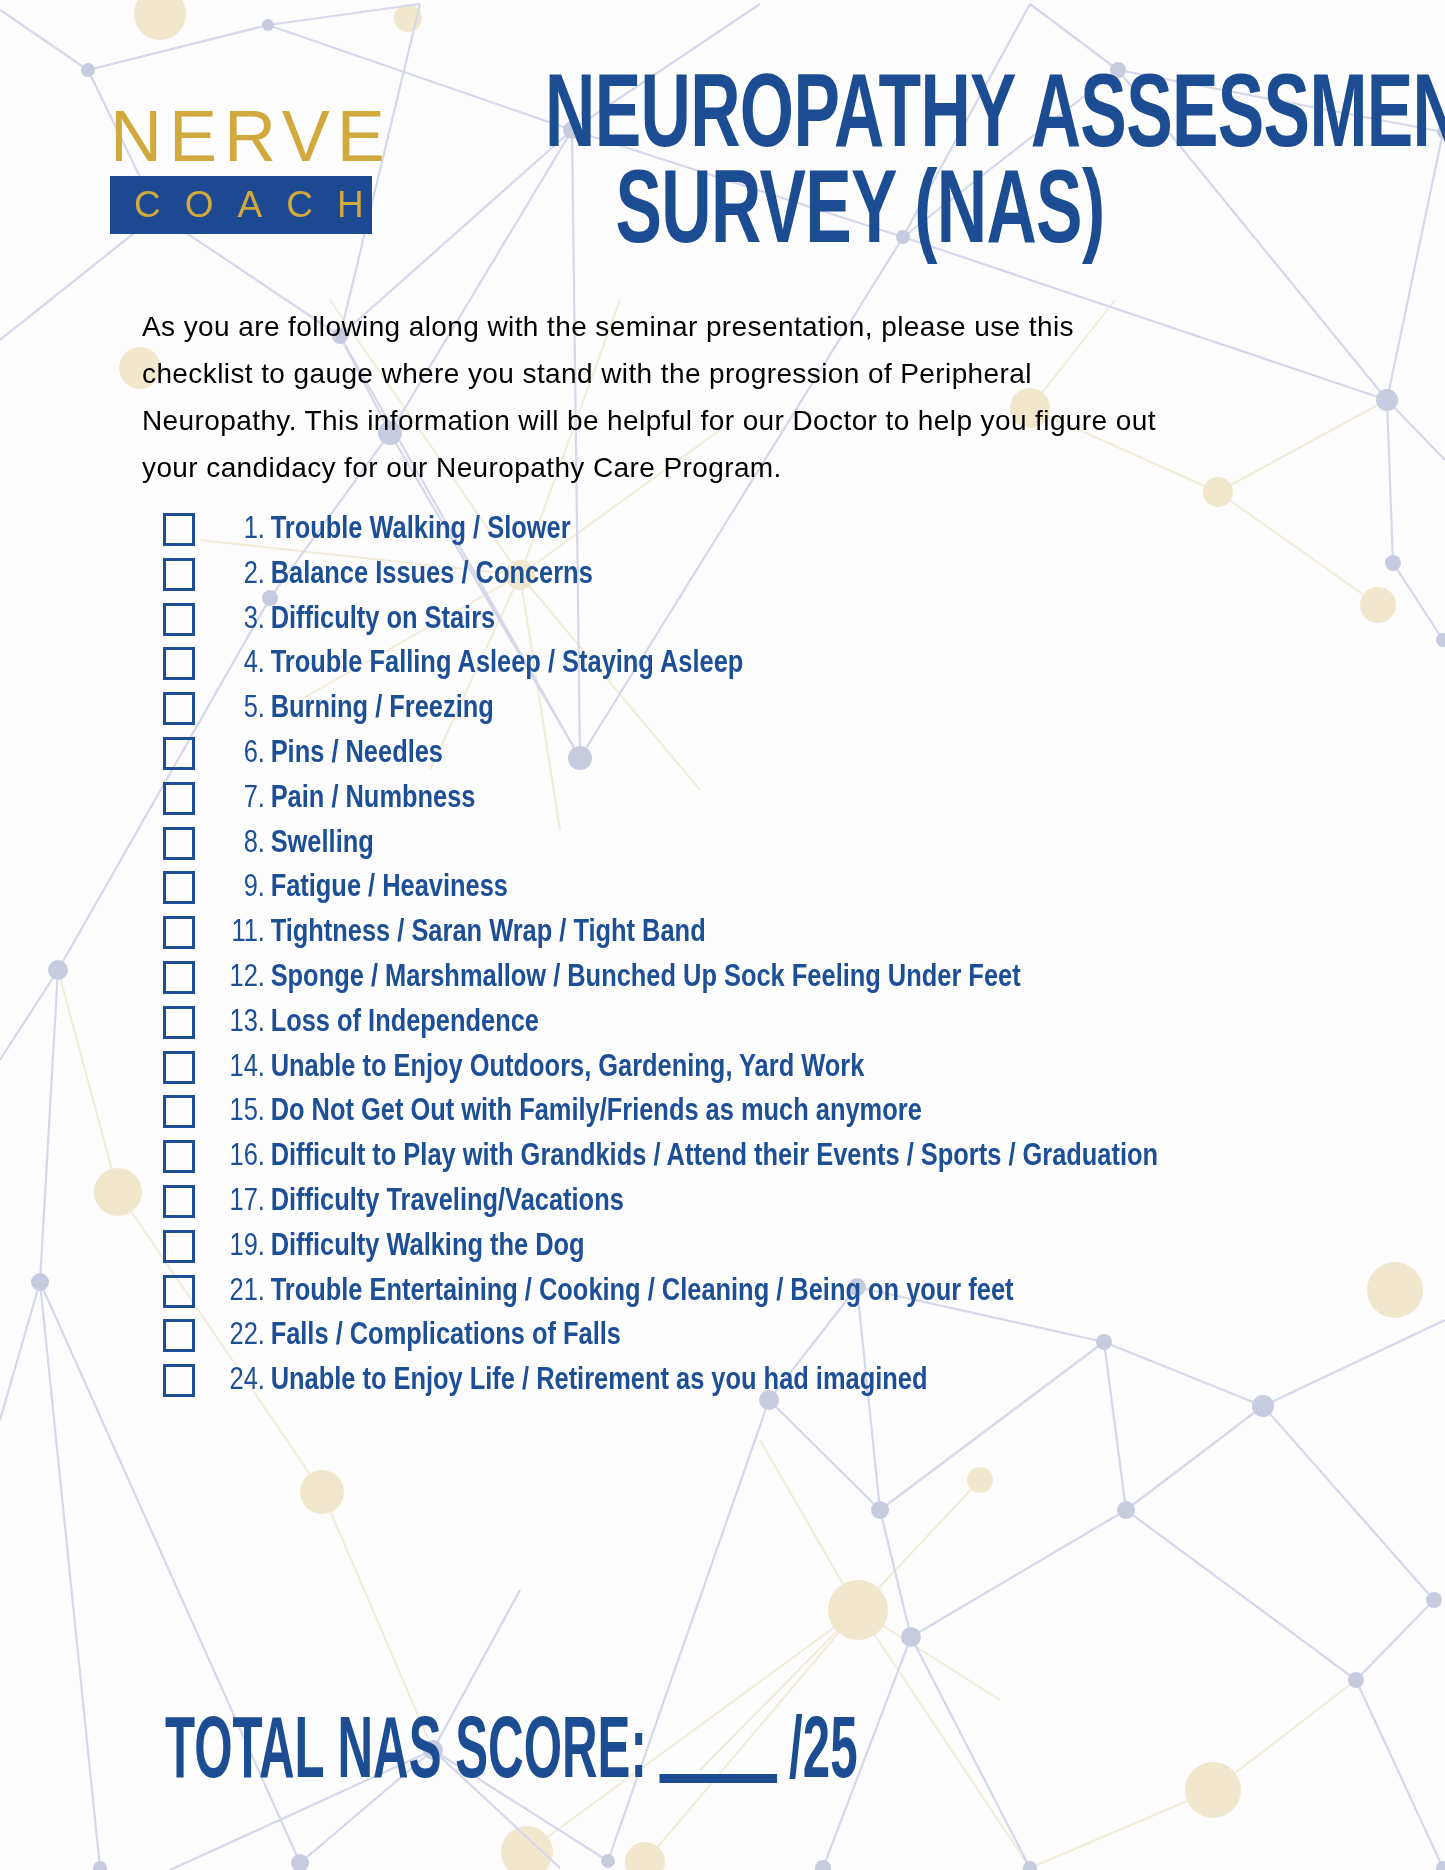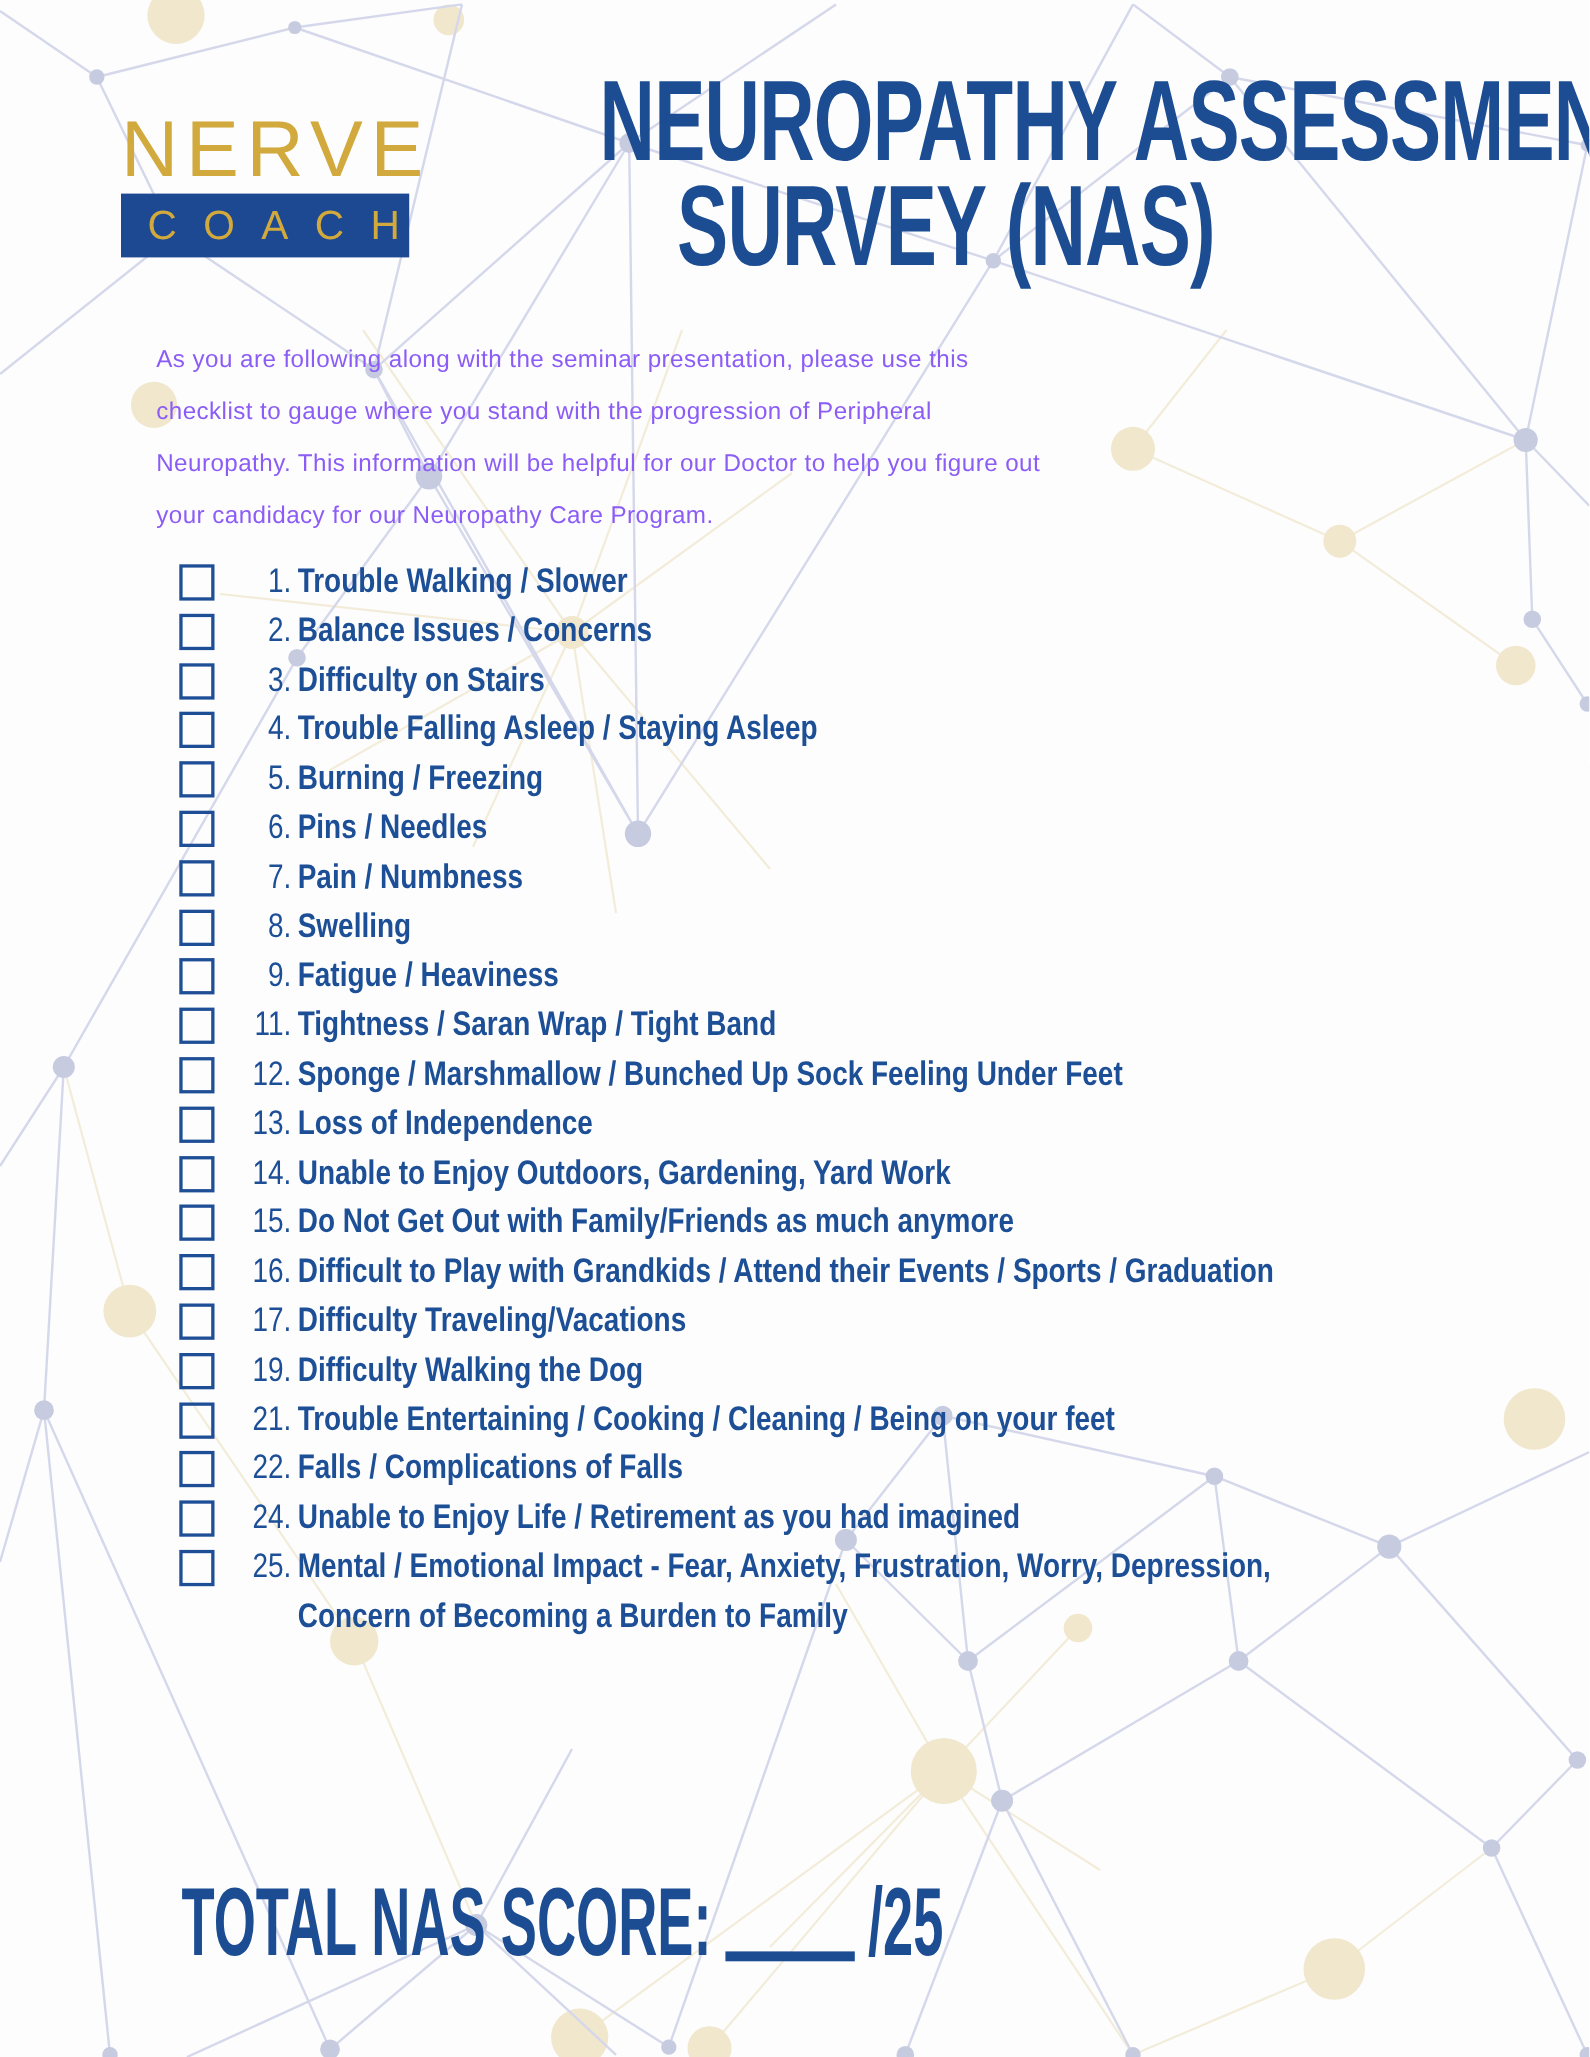--- a/index.html
+++ b/index.html
@@ -29,21 +29,21 @@
   .title { position:absolute; left:390px; top:62px; width:940px; color:#1c4d92; }
   .title span {
     display:block; text-align:center; font-weight:700; font-size:104px;
     line-height:96px; letter-spacing:-1px; white-space:nowrap;
     transform:scaleX(0.67);
   }
 
   
   .intro {
     position:absolute; left:142px; top:303px; width:1200px;
-    color:#8b5cf6; font-size:22px; line-height:47px; letter-spacing:0.4px;
+    color:#000000; font-size:28px; line-height:47px; letter-spacing:0.4px;
     white-space:pre-line;
   }
 
   
   .checklist { position:absolute; left:163px; top:506px; width:1280px; }
   .check-row { display:flex; align-items:flex-start; }
   .box {
     flex:none; width:32px; height:33px; border:3px solid #1e4f96;
     margin-top:7px; margin-right:33px; background:transparent;
   }
@@ -293,28 +293,20 @@
         <span class="lbl">Falls / Complications of Falls</span>
       </div>
     </div>
       <div class="check-row">
       <div class="box"></div>
       <div class="row-text">
         <span class="num">24.</span>
         <span class="lbl">Unable to Enjoy Life / Retirement as you had imagined</span>
       </div>
     </div>
-      <div class="check-row">
-      <div class="box"></div>
-      <div class="row-text">
-        <span class="num">25.</span>
-        <span class="lbl">Mental / Emotional Impact - Fear, Anxiety, Frustration, Worry, Depression,
-Concern of Becoming a Burden to Family</span>
-      </div>
-    </div>
     </div>
 
   <div class="total-row">
     <span>TOTAL NAS SCORE:</span>
     <span class="total-blank"></span>
     <span>/25</span>
   </div>
 
 </div>
 

